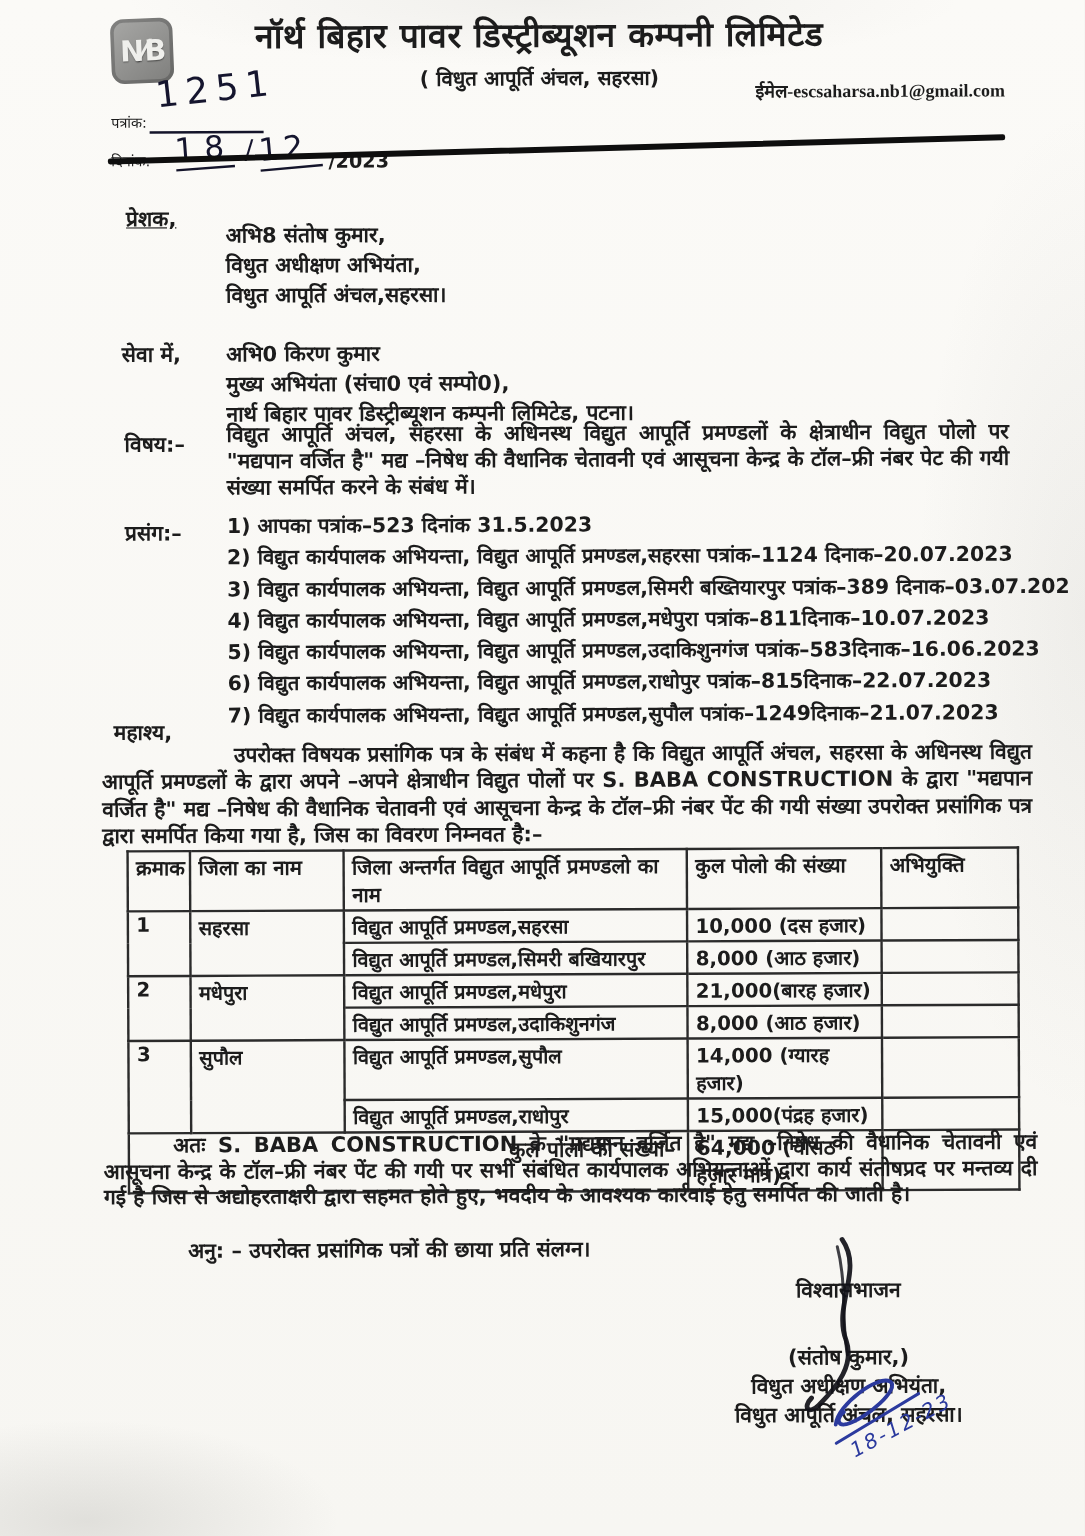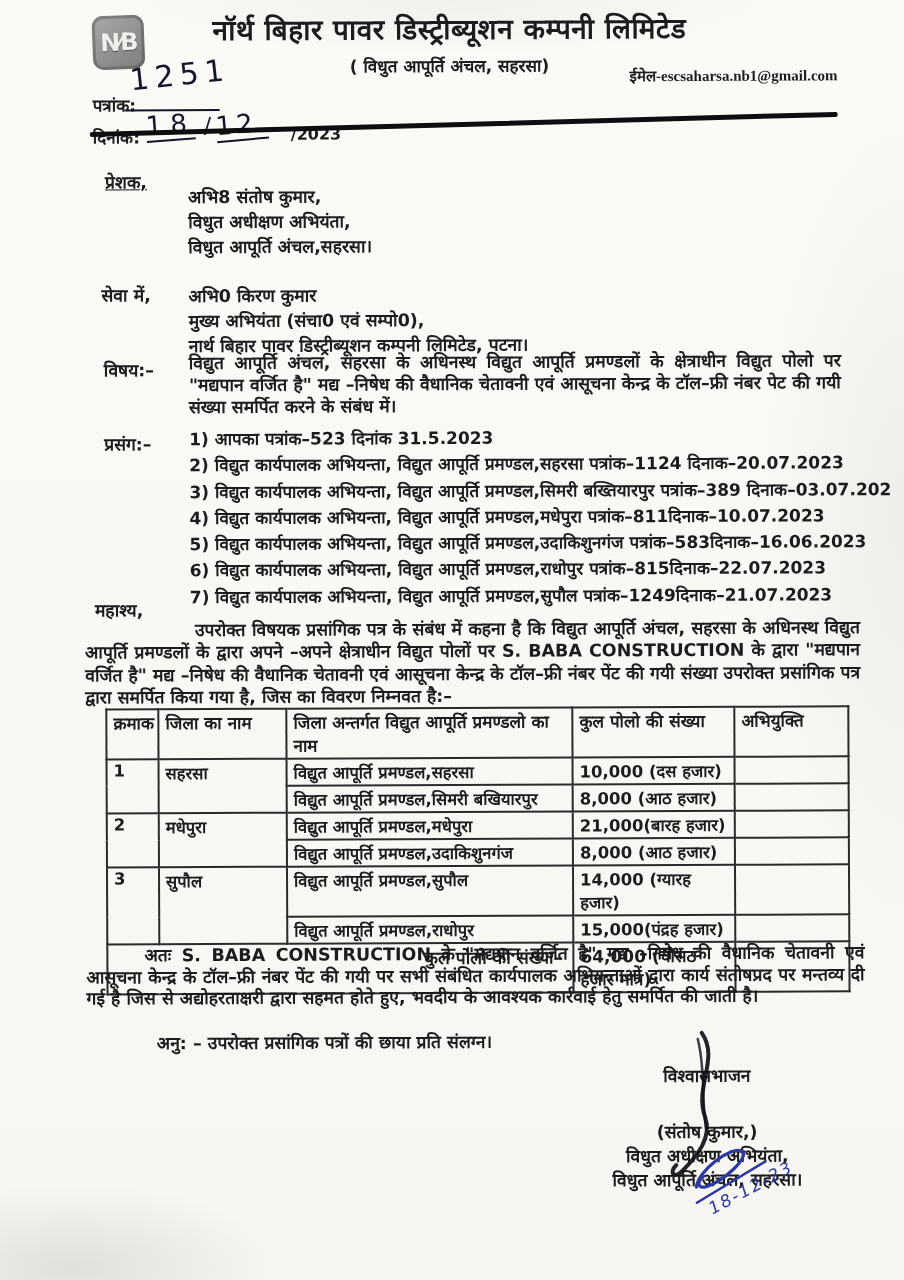--- a/index.html
+++ b/index.html
@@ -30,21 +30,21 @@
     background:linear-gradient(145deg,#a8a8a6,#7e7e7c);
     box-shadow:inset 0 0 0 3px rgba(60,60,60,.35);
     display:flex;align-items:center;justify-content:center;
     color:#efefec;font-weight:800;font-size:24px;letter-spacing:-2px;
     text-shadow:0 1px 1px rgba(0,0,0,.4);
     transform:rotate(-2deg);
   }
   .org-name{left:152px;top:12px;width:600px;text-align:center;font-size:28px;font-weight:700;letter-spacing:.5px;}
   .org-sub{left:152px;top:56px;width:600px;text-align:center;font-size:17px;font-weight:700;}
   .email{left:560px;top:66px;width:280px;text-align:right;font-size:15px;font-weight:700;font-family:"Liberation Serif","DejaVu Serif",serif;}
-  .meta-label{font-size:17px;font-weight:700;}
+  .meta-label{font-size:12px;font-weight:400;}
   .hand-big{font-size:30px;letter-spacing:6px;transform:rotate(-6deg);display:inline-block;}
   .uline{display:inline-block;border-bottom:2.5px solid #14142a;}
   .rule{
     left:92px;top:122px;width:748px;height:4.5px;background:#0e0e0e;border-radius:2px;
     transform:rotate(-1.3deg);
   }
   
   .side-label{font-size:17.5px;font-weight:700;}
   .block{font-size:17.5px;}
   .block div{margin-bottom:3px;}
@@ -81,21 +81,21 @@
   <div class="abs email">ईमेल-escsaharsa.nb1@gmail.com</div>
 
   <div class="abs meta-label" style="left:95px;top:92px;">पत्रांक:</div>
   <div class="abs" style="left:127px;top:86px;width:95px;border-bottom:2.5px solid #14142a;height:22px;"></div>
   <div class="abs hand hand-big" style="left:132px;top:56px;">1251</div>
 
   <div class="abs meta-label" style="left:95px;top:124px;">दिनांक:</div>
   <div class="abs hand" style="left:148px;top:108px;font-size:26px;transform:rotate(-4deg);"><span class="uline" style="min-width:48px;letter-spacing:8px;">18</span></div>
   <div class="abs hand" style="left:206px;top:112px;font-size:22px;">/</div>
   <div class="abs hand" style="left:218px;top:108px;font-size:26px;transform:rotate(-5deg);"><span class="uline" style="min-width:52px;letter-spacing:4px;">12</span></div>
-  <div class="abs" style="left:276px;top:124px;font-size:16px;font-weight:700;margin-left:17px;">/2023</div>
+  <div class="abs" style="left:276px;top:124px;font-size:16px;font-weight:700;">/2023</div>
 
   <div class="abs rule"></div>
 
   <div class="abs side-label" style="left:107px;top:168px;text-decoration:underline;">प्रेशक,</div>
   <div class="abs block dev" style="left:190px;top:186px;">
     <div>अभि8 संतोष कुमार,</div>
     <div>विधुत अधीक्षण अभियंता,</div>
     <div>विधुत आपूर्ति अंचल,सहरसा।</div>
   </div>
 

